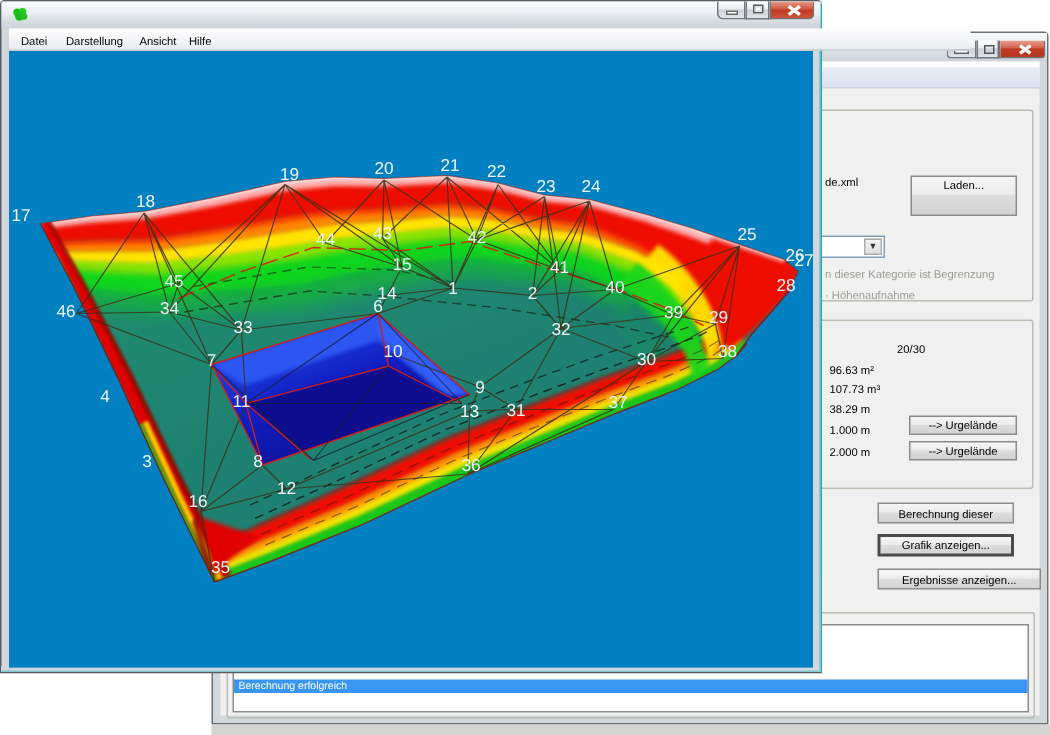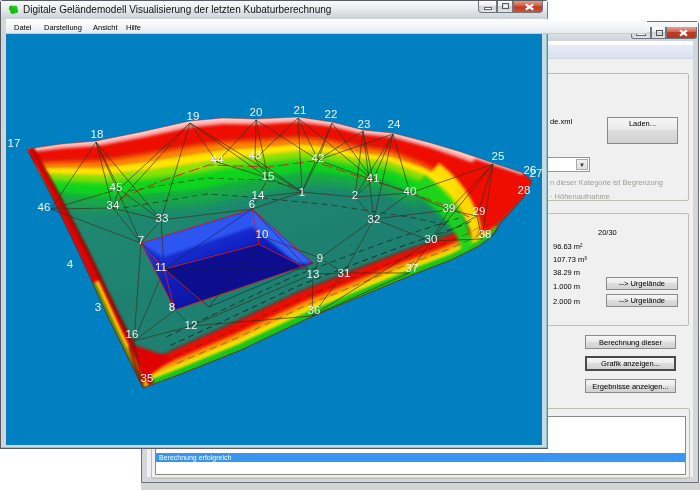--- a/index.html
+++ b/index.html
@@ -49,41 +49,40 @@
     <div class="btx" style="left:406px; top:201px;">96.63 m²</div>
     <div class="btx" style="left:406px; top:214px;">107.73 m³</div>
     <div class="btx" style="left:406px; top:227px;">38.29 m</div>
     <div class="btx" style="left:406px; top:241px;">1.000 m</div>
     <div class="btx" style="left:406px; top:256px;">2.000 m</div>
     <div class="btn" style="left:459px; top:236px; width:72px; height:13px; line-height:11px;">--&gt; Urgelände</div>
     <div class="btn" style="left:459px; top:253px; width:72px; height:13px; line-height:11px;">--&gt; Urgelände</div>
 
     <div class="btn" style="left:438px; top:294px; width:91px; height:14px; line-height:13px;">Berechnung dieser</div>
     <div class="btn" style="left:438px; top:315px; width:91px; height:15px; line-height:11px; border:2px solid #4a4a4a;">Grafik anzeigen...</div>
-    <div class="btn" style="left:438px; top:338px; width:91px; height:14px; line-height:13px;">Ergebnisse anzeigen...</div>
+    <div class="btn" style="left:438px; top:338px; width:109px; height:14px; line-height:13px;">Ergebnisse anzeigen...</div>
 
     <div class="gb" style="left:4px; top:367px; width:539px; height:71px;"></div>
     <div style="position:absolute; left:8px; top:375px; width:531px; height:59px; background:#fff; border:1px solid #8a8a8a;">
       <div style="position:absolute; left:0; top:36px; right:0; height:9px; background:#3896f2; color:#fff; font-size:7px; line-height:9px; padding-left:3px;">Berechnung erfolgreich</div>
     </div>
   </div>
 </div>
 <div style="position:absolute; left:141px; top:483px; width:559px; height:7px; background:#d4d4d1;"></div>
 
 <div class="win" style="left:0; top:0; width:548px; height:449px;
   background:#d2d7db; border:1px solid #565c62; border-right-color:#2aa0b8; border-radius:3px 3px 0 0; box-shadow:inset -1px -1px 0 #7ec8d8;">
   <div style="position:absolute;left:0;top:0;right:0;height:18px;
     background:linear-gradient(180deg,#f7f9fa 0%,#eceff2 40%,#dce1e5 62%,#ccd2d8 100%);"></div>
   <svg style="position:absolute;left:7px;top:4px;" width="11" height="10" viewBox="0 0 11 10">
     <circle cx="3.5" cy="3.2" r="2.6" fill="#18c018"></circle>
       <circle cx="7" cy="3" r="2.6" fill="#22cc22"></circle>
     <circle cx="5" cy="6" r="2.9" fill="#1ab81a"></circle>
       <circle cx="8" cy="6" r="2.2" fill="#20c020"></circle>
   </svg>
-  <div style="position:absolute; left:22px; top:3px; font-size:10px; color:#111;">Digitale Geländemodell Visualisierung der letzten Kubaturberechnung</div>
   <div class="tbtn" style="left:477px; top:0; width:19px; height:12px; border-radius:0 0 0 4px;">
     <div style="position:absolute;left:5px;top:6px;width:8px;height:3px;background:#fdfdfd;border:1px solid #666;"></div>
     </div>
   <div class="tbtn" style="left:496px; top:0; width:16px; height:12px;">
     <div style="position:absolute;left:4px;top:2px;width:7px;height:6px;border:1px solid #5a5a5a;background:#f8f8f8;box-shadow:inset 0 0 0 1px #ddd;"></div>
     </div>
   <div class="tbtn" style="left:512px; top:0; width:30px; height:12px; border-radius:0 0 4px 0;
     background:linear-gradient(180deg,#e59c88,#d5604a 40%,#c03a25 55%,#cb543e);">
     <svg style="position:absolute;left:10px;top:2px;" width="11" height="8" viewBox="0 0 11 8">
         <g transform="translate(5.5,4)">

